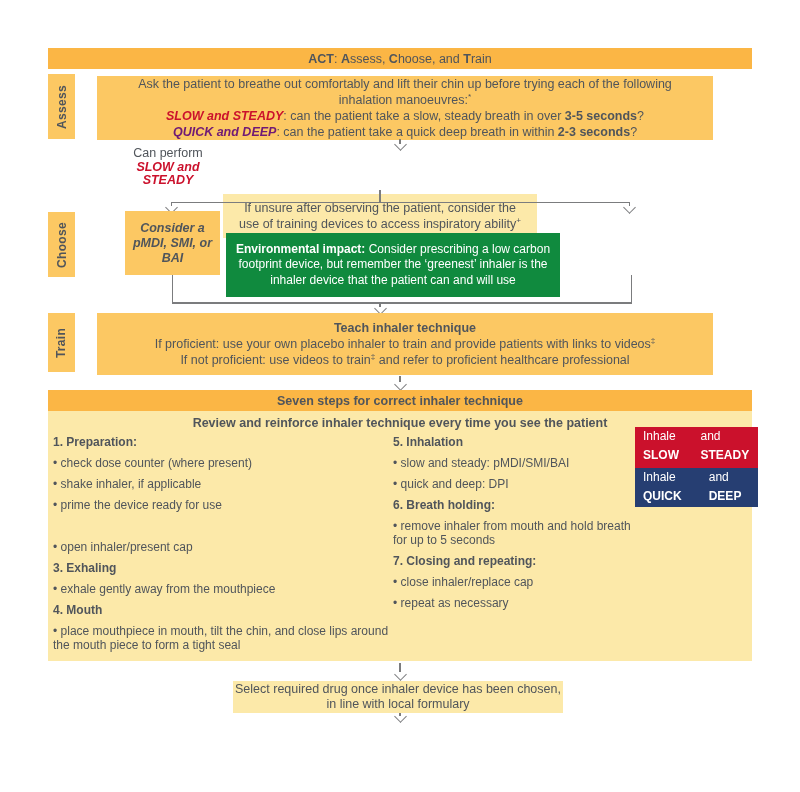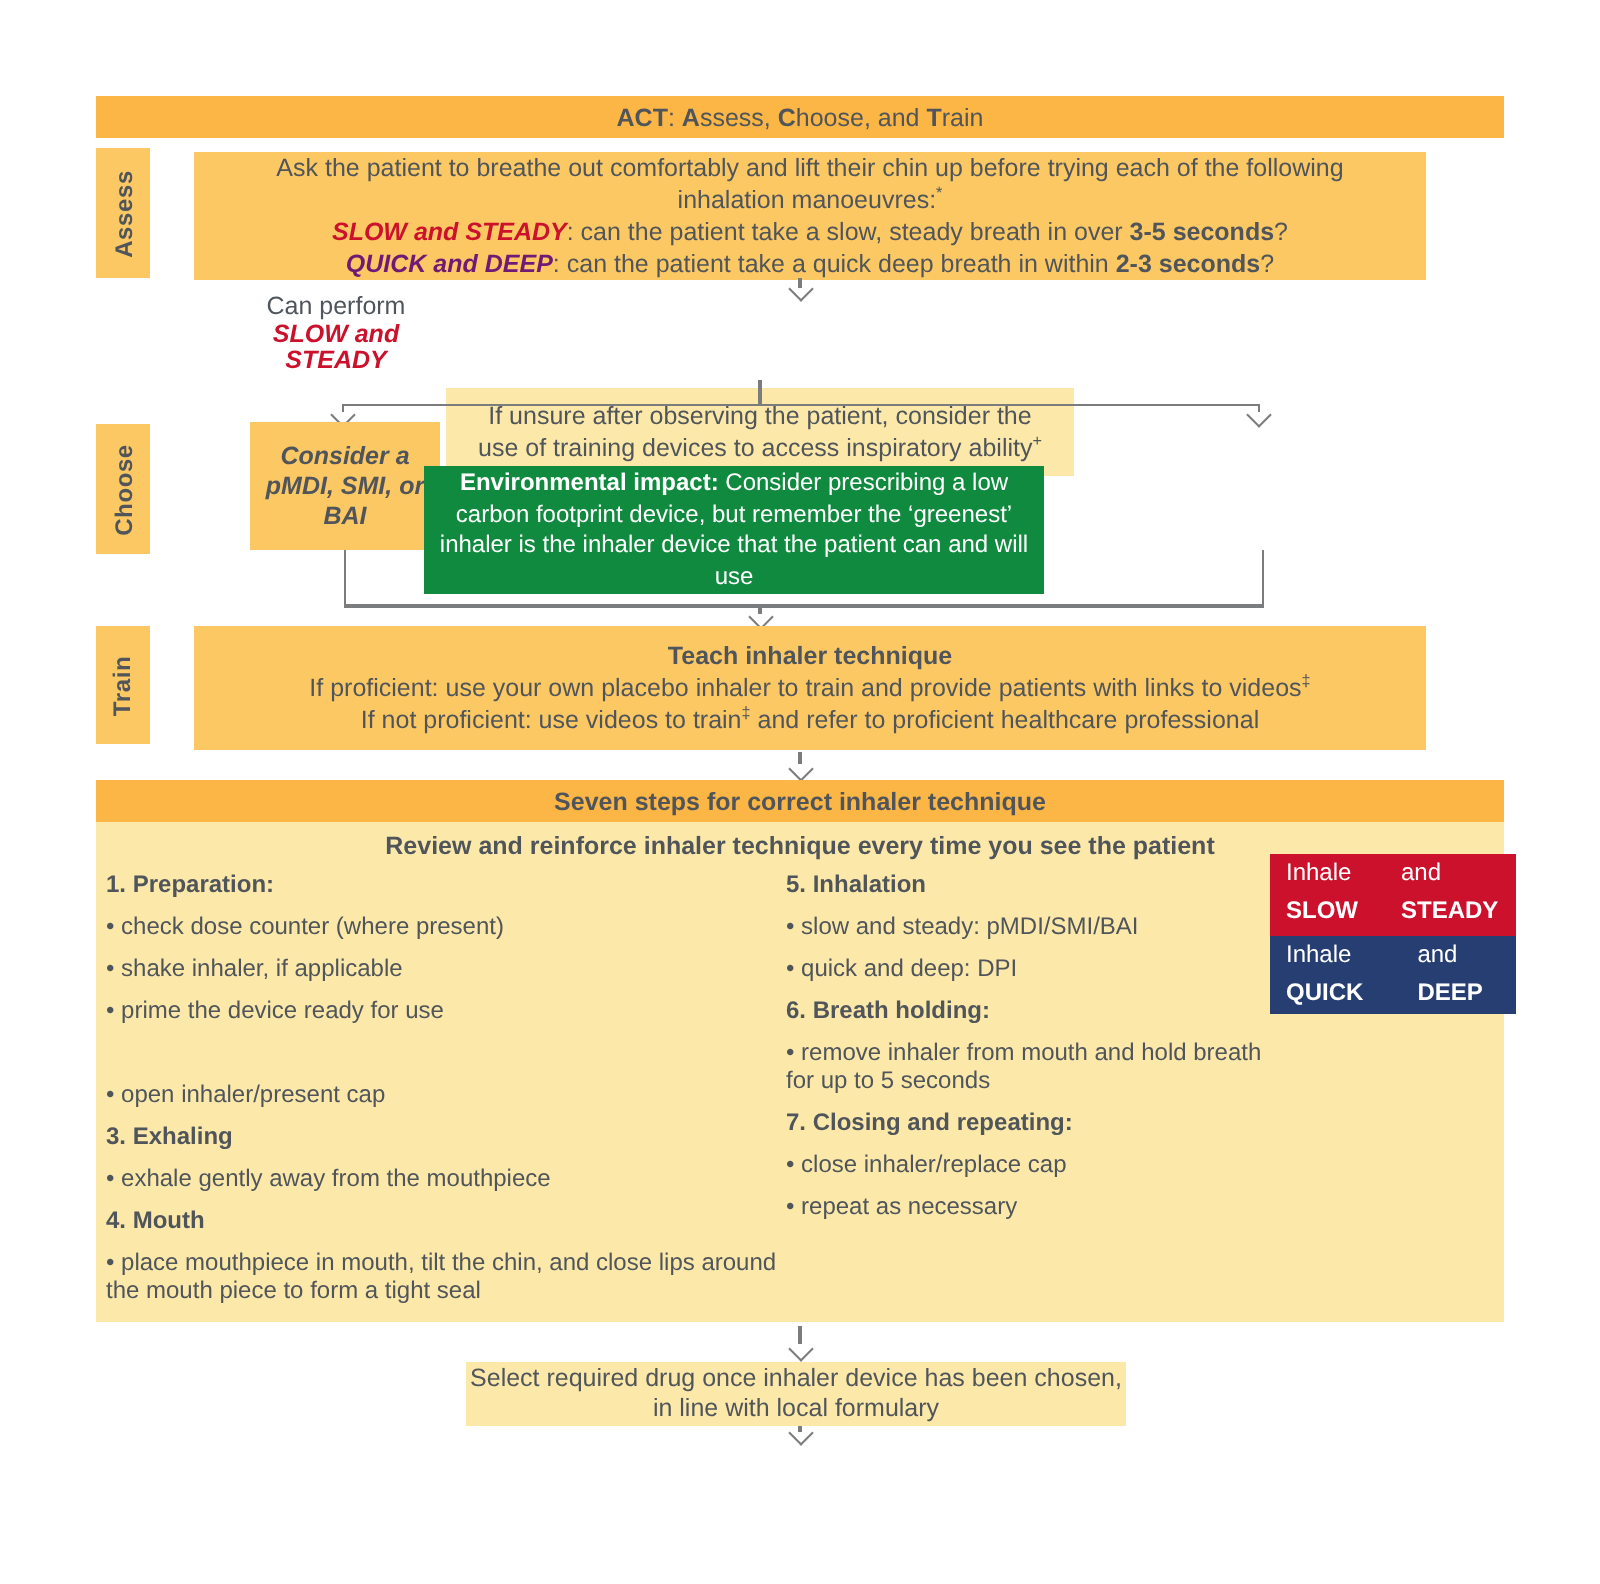--- a/index.html
+++ b/index.html
@@ -73,21 +73,21 @@
   <div class="chev" style="left:167px;top:202.5px;"></div>
   <div class="vline" style="left:628.6px;top:202px;height:4px;"></div>
   <div class="chev" style="left:625px;top:202.5px;"></div>
 
   <div class="abs tab" style="left:48px;top:212px;width:27px;height:65px;">
     <span class="vtext">Choose</span>
   </div>
   <div class="abs gold centerbox" style="left:125px;top:211px;width:95px;height:64px;line-height:15px;">
     <div><span class="b700" style="font-style: italic;">Consider a pMDI, SMI, or BAI</span></div>
   </div>
-  <div class="abs greenbox" style="left:212px;top:233px;width:310px;height:64px;justify-content:center;">
+  <div class="abs greenbox" style="left:226px;top:233px;width:334px;height:64px;justify-content:center;">
     <div><span class="b700">Environmental impact:</span><span> Consider prescribing a low carbon footprint device, but remember the ‘greenest’ inhaler is the inhaler device that the patient can and will use</span></div>
   </div>
 
   <div class="vline" style="left:171.6px;top:275px;height:28px;"></div>
   <div class="vline" style="left:630.6px;top:275px;height:28px;"></div>
   <div class="hline" style="left:172px;top:302px;width:460px;"></div>
   <div class="vline" style="left:379.3px;top:303px;height:4px;"></div>
   <div class="chev" style="left:375.8px;top:303.5px;"></div>
 
   <div class="abs tab" style="left:48px;top:313px;width:27px;height:59px;">

